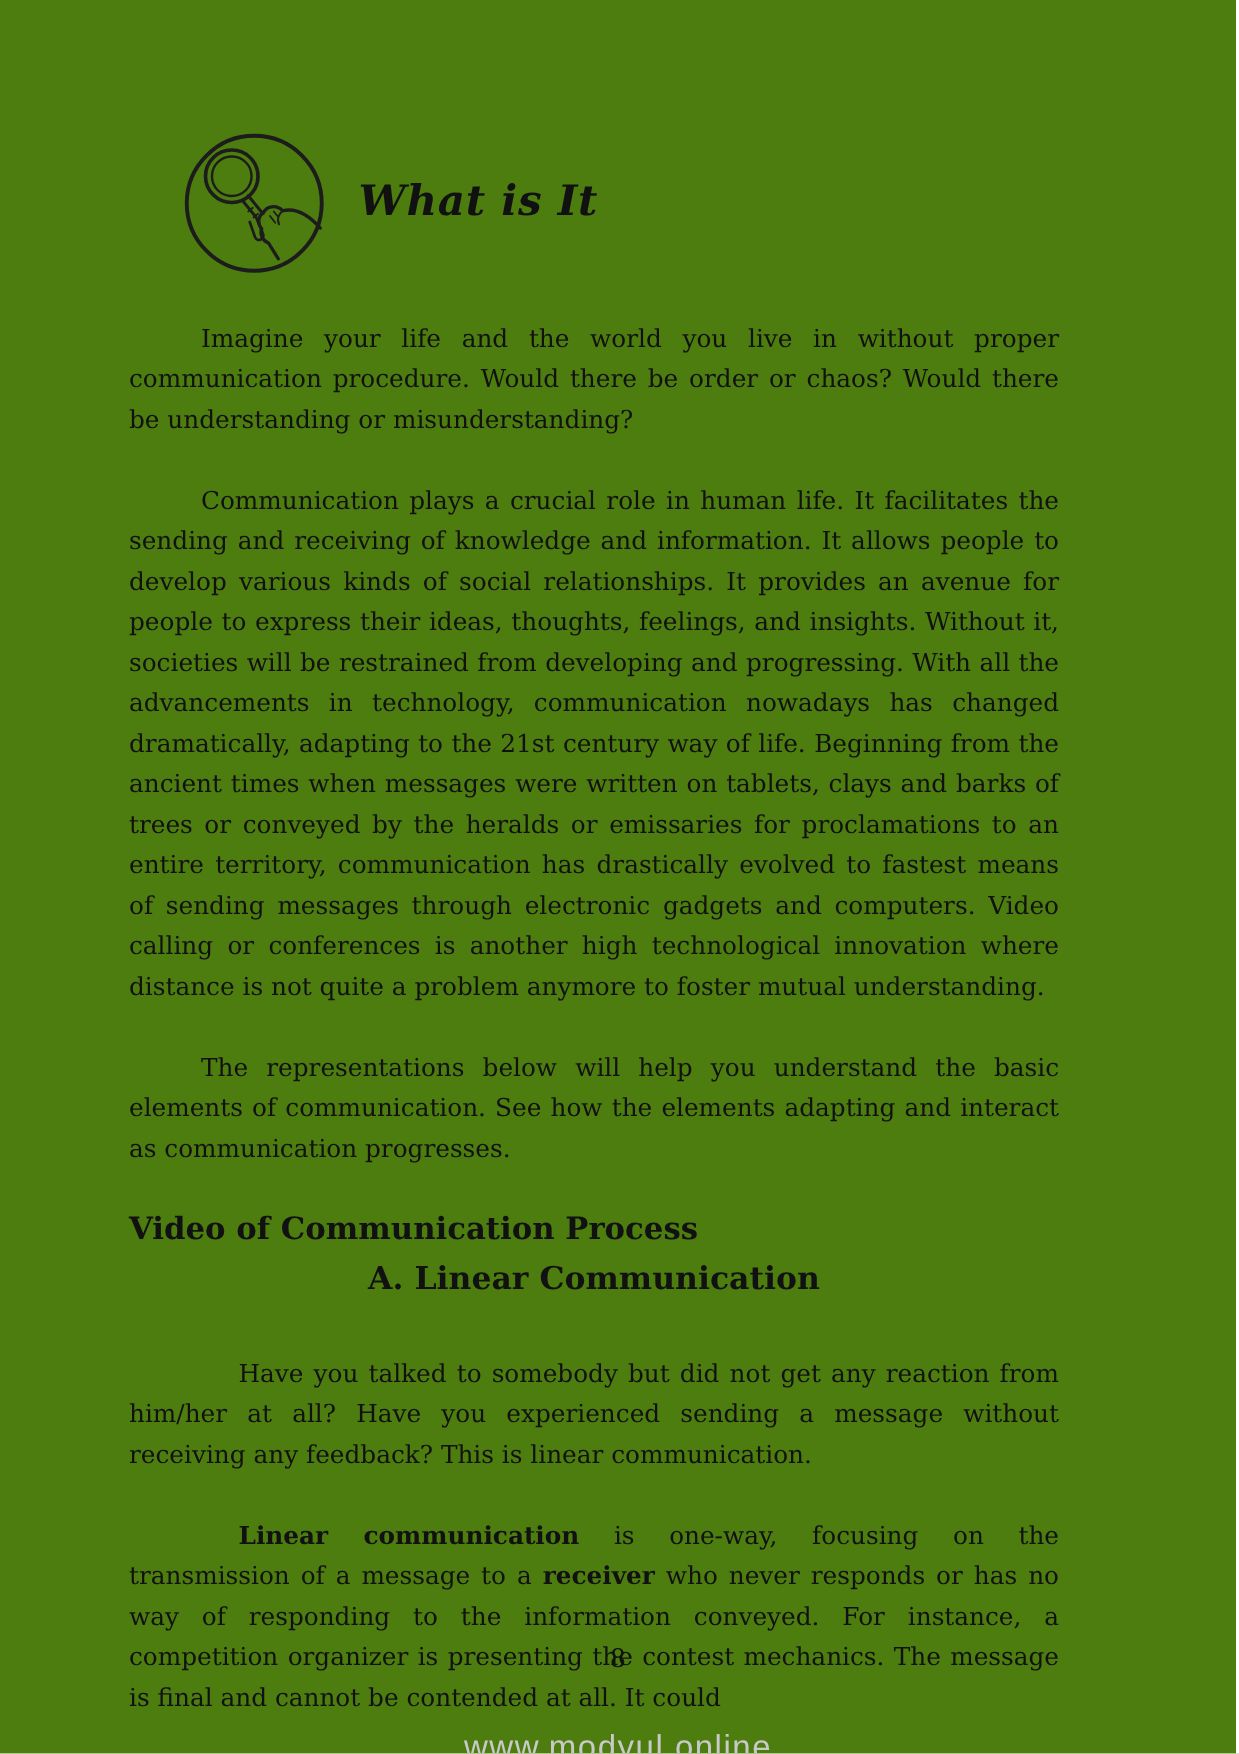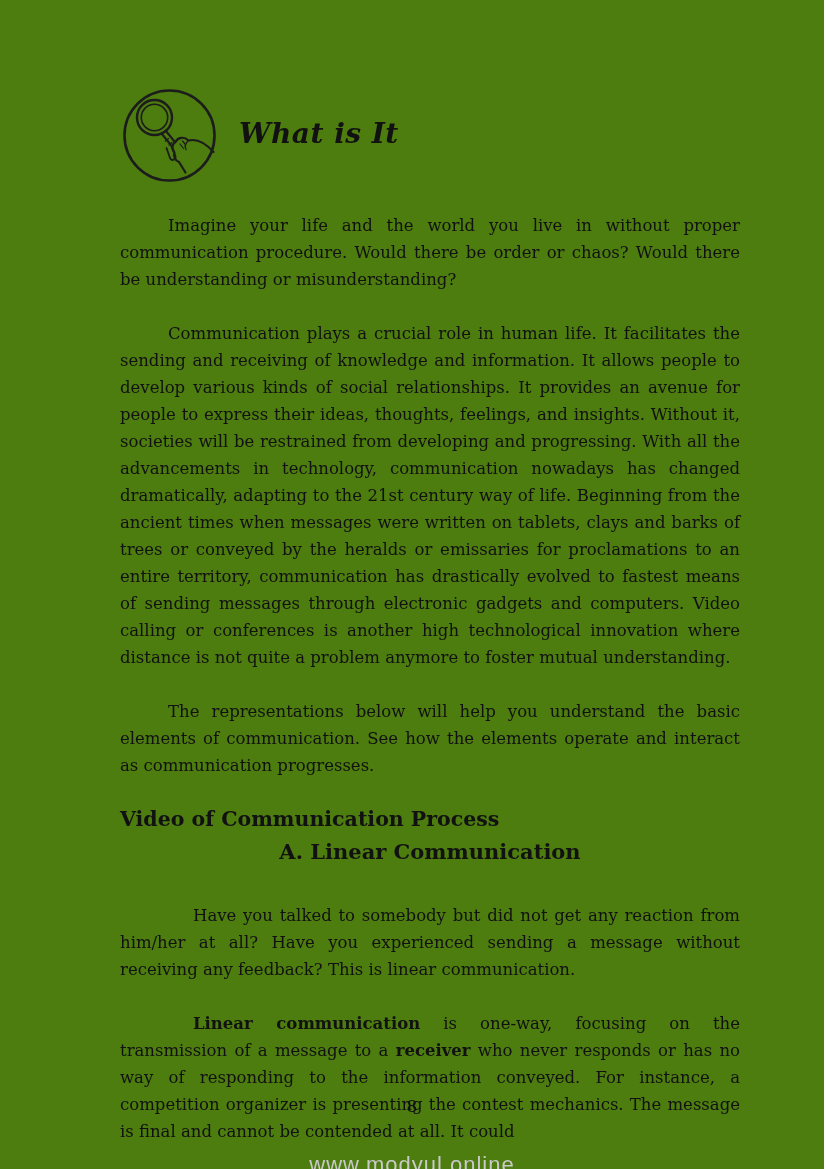--- a/index.html
+++ b/index.html
@@ -29,21 +29,21 @@
     font-weight: bold;
     font-style: italic;
     letter-spacing: 0.5px;
     margin-top: -4px;
   }
 
   
   .content {
     position: absolute;
     top: 212px;
-    left: 120px;
+    left: 86px;
     width: 620px;
     font-size: 16.5px;
     line-height: 27px;
     text-align: justify;
   }
   .content p { margin: 27px 0 0 0; }
   .content p:first-child { margin-top: 0; }
   .indent-sm { text-indent: 48px; }
   .indent-lg { text-indent: 73px; }
   .section-heading {
@@ -110,21 +110,21 @@
         <path d="M58 56 L61.5 60.5" stroke-width="1.2"></path>
         <path d="M60.5 53 L63 56" stroke-width="1.2"></path>
       </svg>
     </div>
     <div class="page-title">What is It</div>
   </div>
 
   <div class="content">
     <p class="indent-sm">Imagine your life and the world you live in without proper communication procedure.  Would there be order or chaos?  Would there be understanding or misunderstanding?</p>
     <p class="indent-sm">Communication plays a crucial role in human life.  It facilitates the sending and receiving of knowledge and information.  It allows people to develop various kinds of social relationships.  It provides an avenue for people to express their ideas, thoughts, feelings, and insights.  Without it, societies will be restrained from developing and progressing.  With all the advancements in technology, communication nowadays has changed dramatically, adapting to the 21st century way of life. Beginning from the ancient times when messages were written on tablets, clays  and barks of trees or conveyed by the heralds or emissaries for proclamations to an entire territory, communication has drastically evolved to fastest means of sending messages through electronic gadgets and computers. Video calling or conferences is another high technological innovation where distance is not quite a problem anymore to foster mutual understanding.</p>
-    <p class="indent-sm">The representations below will help you understand the basic elements of communication. See how the elements operate and interact as communication progresses.</p>
+    <p class="indent-sm">The representations below will help you understand the basic elements of communication. See how the elements adapting and interact as communication progresses.</p>
 
     <h2 class="section-heading">Video of Communication Process</h2>
     <h3 class="subsection-heading">A. Linear Communication</h3>
 
     <p class="indent-lg gap-before">Have you talked to somebody but did not get any reaction from him/her at all?  Have you experienced sending a message without receiving any feedback? This is linear communication.</p>
 
     <p class="indent-lg"><span class="b">Linear communication</span><span> is one-way, focusing on the transmission of a message to a </span><span class="b">receiver</span><span> who never responds or has no way of responding to the information conveyed. For instance, a competition organizer is presenting the contest mechanics.  The message is final and cannot be contended at all. It could</span></p>
   </div>
 
   <div class="page-number">8</div>

